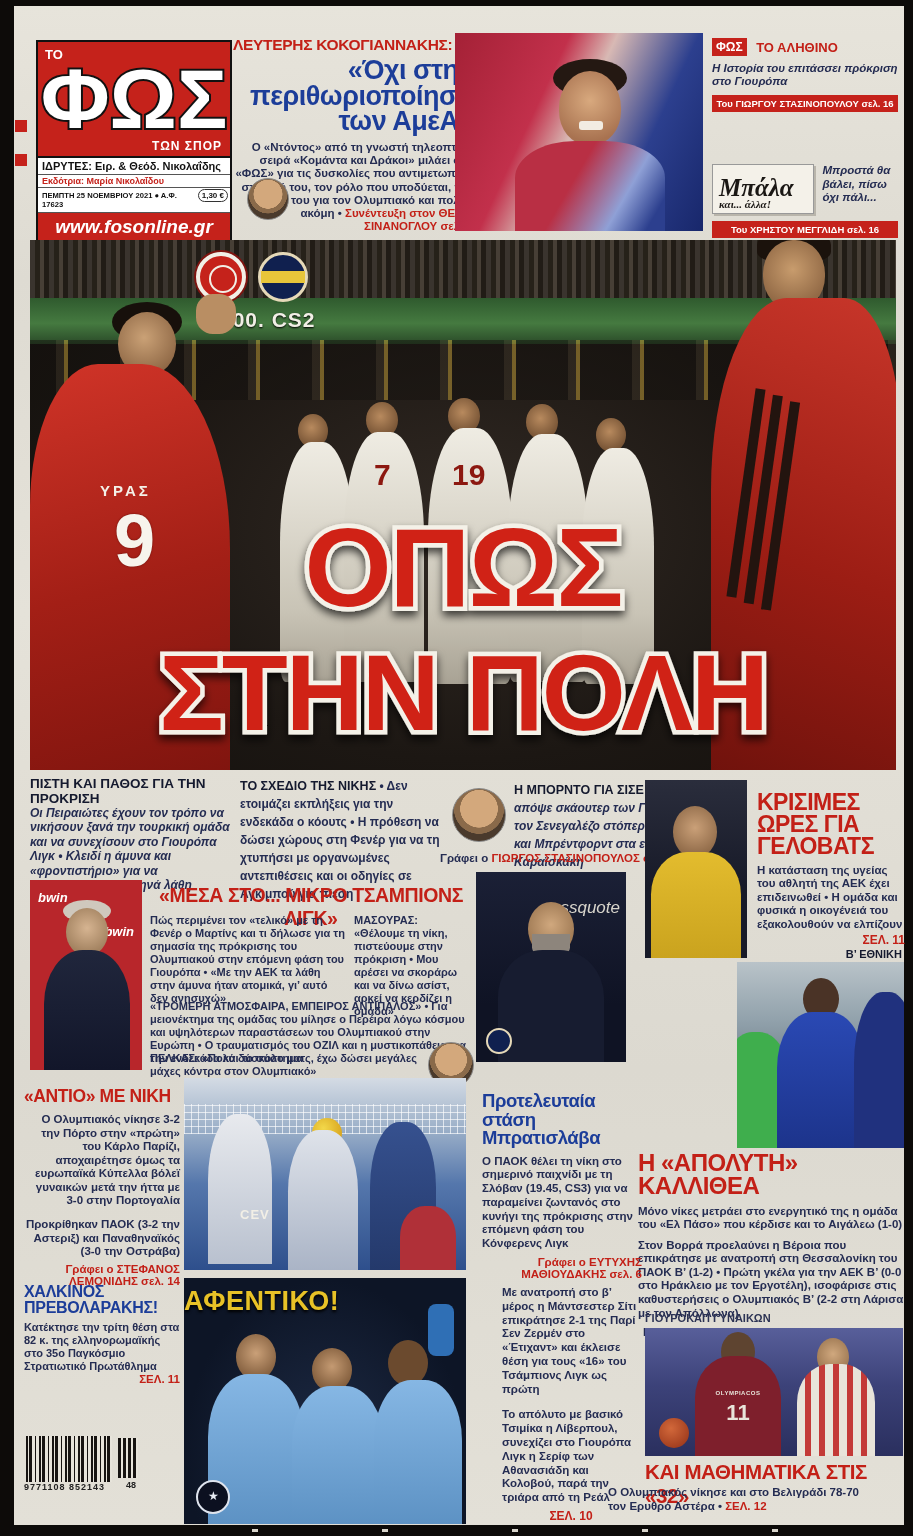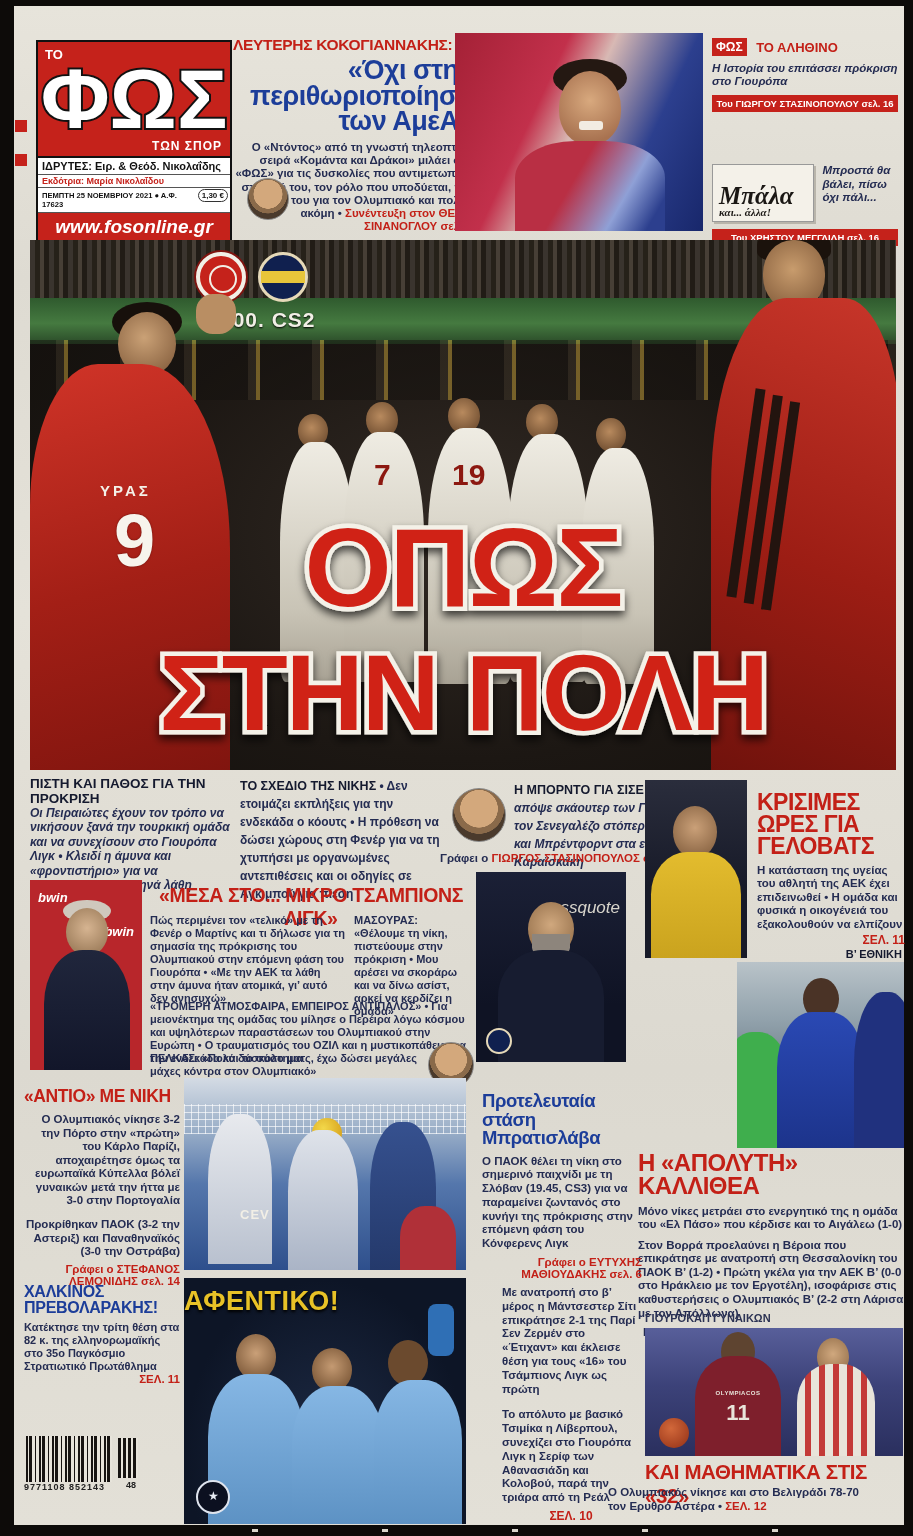--- a/index.html
+++ b/index.html
@@ -40,21 +40,21 @@
   .actor-head{position:absolute;left:104px;top:38px;width:62px;height:74px;border-radius:50% 50% 46% 46%;background:radial-gradient(circle at 50% 40%,#d8a97e,#a87250 75%);}
   .actor-hair{position:absolute;left:98px;top:26px;width:74px;height:38px;border-radius:50%;background:#241812;}
   .actor-smile{position:absolute;left:124px;top:88px;width:24px;height:9px;border-radius:3px;background:#f2ece2;}
   .actor-shirt{position:absolute;left:60px;top:108px;width:150px;height:92px;border-radius:40% 40% 0 0;background:linear-gradient(120deg,#b92f44 40%,#8fa0d6 70%,#2c3f8e 90%);}
 
   .tr-col{left:712px;top:38px;width:186px;}
   .fos-mini{display:inline-block;background:#c5221b;color:#fff;font-weight:bold;font-size:12px;padding:2px 4px;vertical-align:top;}
   .tr-title{display:inline-block;font-size:13px;font-weight:bold;line-height:1;width:92px;margin-left:5px;}
   .tr-text{font-size:11.5px;font-weight:bold;font-style:italic;margin-top:6px;line-height:1.15;}
   .red-bar{background:#c5221b;color:#fff;font-weight:bold;font-size:9.5px;text-align:center;padding:3px 2px;margin-top:7px;}
-  .bala-box{display:inline-block;background:#f4f1e9;border:1px solid #999;box-shadow:2px 2px 0 #b9b5ab;padding:18px 6px 3px;width:102px;vertical-align:top;}
+  .bala-box{display:inline-block;background:#f4f1e9;border:1px solid #999;box-shadow:2px 2px 0 #b9b5ab;padding:10px 6px 3px;width:102px;vertical-align:top;}
   .bala-main{font-family:"Liberation Serif",serif;font-style:italic;font-weight:bold;font-size:25px;color:#1a1714;line-height:1;}
   .bala-sub{font-family:"Liberation Serif",serif;font-style:italic;font-weight:bold;font-size:11px;color:#1a1714;margin-top:-2px;}
   .bala-text{display:inline-block;width:72px;font-size:11.5px;font-weight:bold;font-style:italic;line-height:1.15;margin-left:4px;}
 
   
   .hero{left:30px;top:240px;width:866px;height:530px;background:radial-gradient(ellipse at 50% 55%,#322a24 0%,#1c1713 55%,#120f0c 100%);overflow:hidden;}
   .hero-crowd{position:absolute;left:0;top:0;width:100%;height:64px;
     background:repeating-linear-gradient(90deg,#3a342e 0 5px,#262119 5px 10px,#473f36 10px 14px,#211c16 14px 19px);}
   .hero-pitch{position:absolute;left:0;top:58px;width:100%;height:46px;
     background:linear-gradient(180deg,#2f5a2e,#457a40 55%,#2a4a28);}

